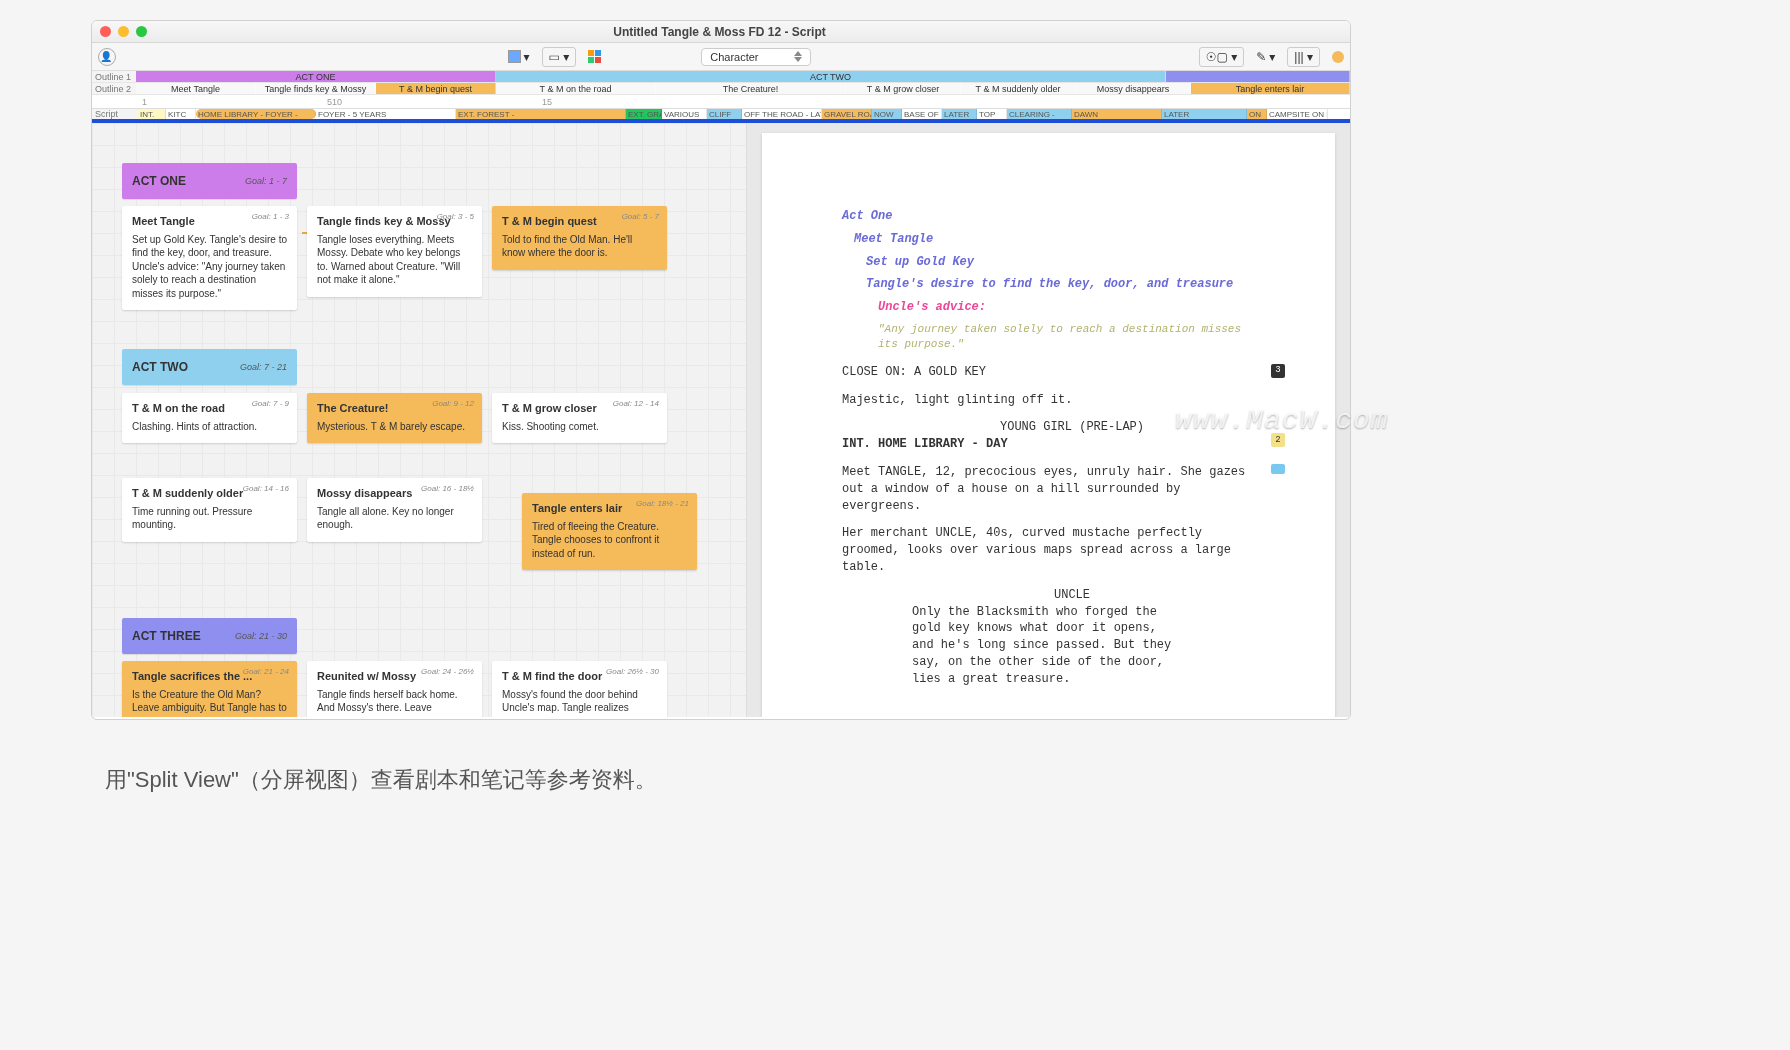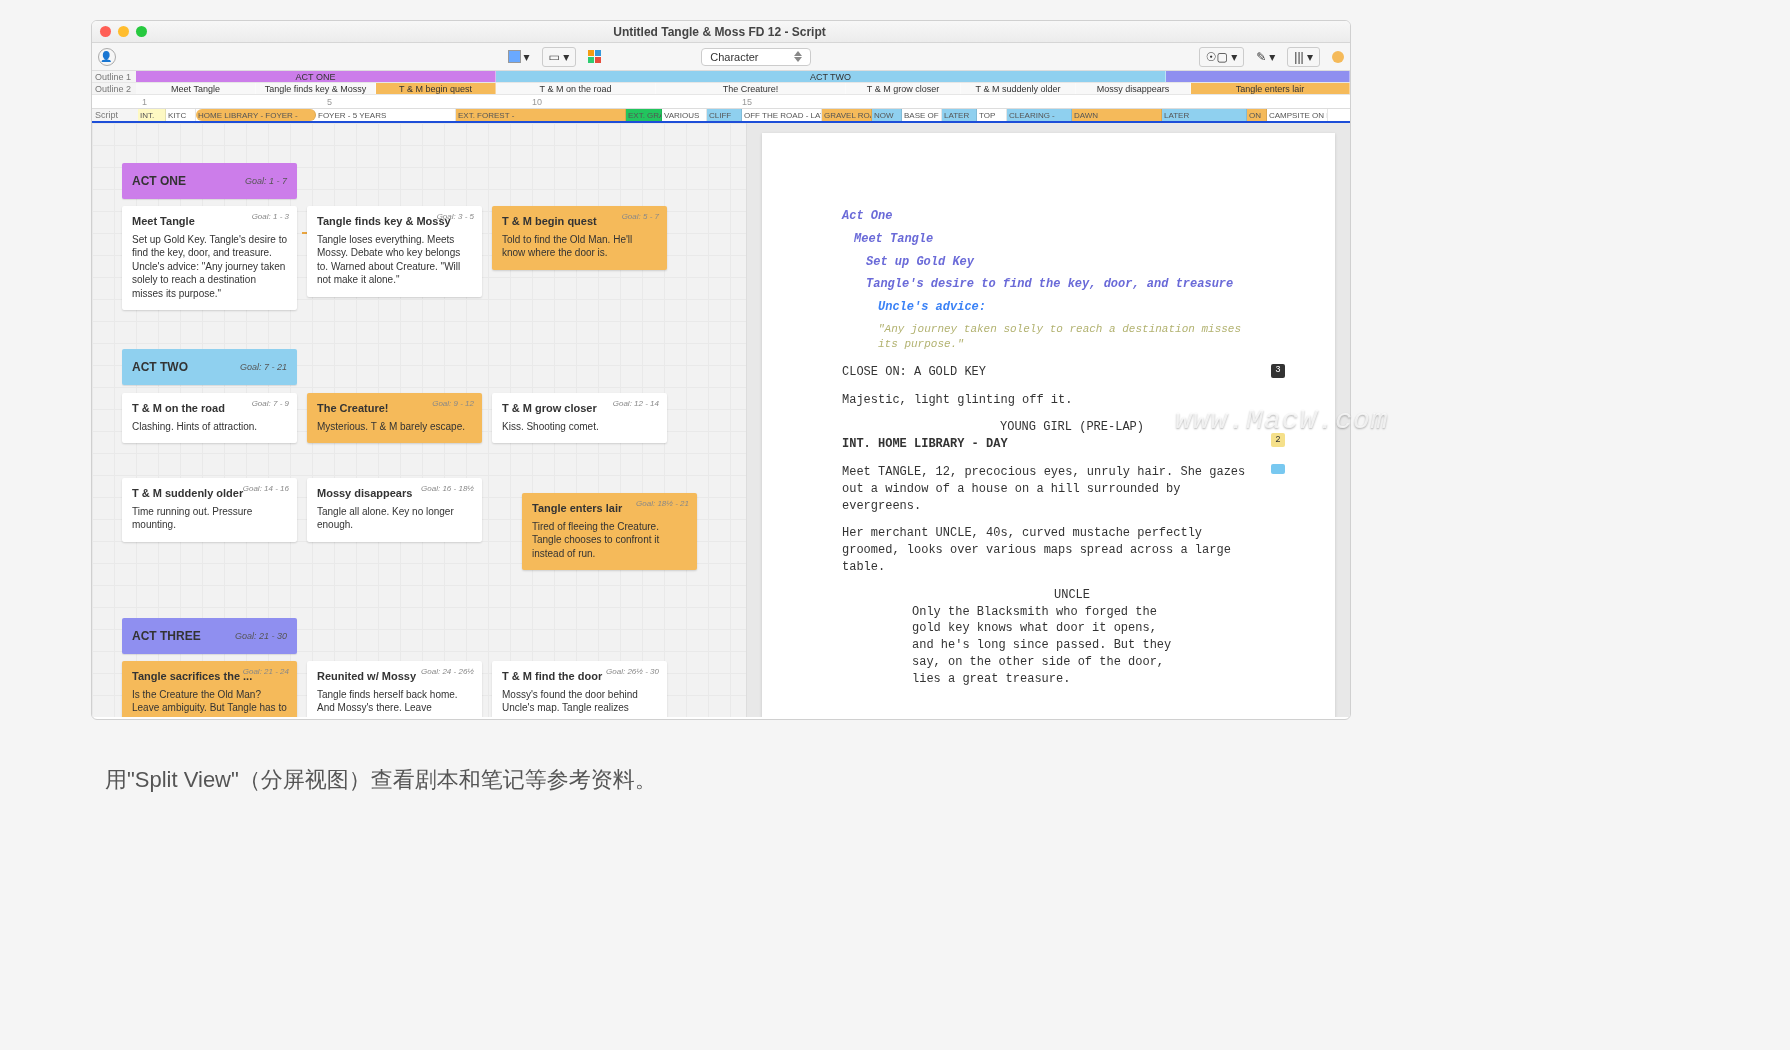--- a/index.html
+++ b/index.html
@@ -18,29 +18,29 @@
 .color-sq { width: 13px; height: 13px; background: #6aa9ff; border: 1px solid #999; }
 .grid-icon { display: inline-grid; grid-template-columns: 6px 6px; grid-template-rows: 6px 6px; gap: 1px; }
 .grid-icon span:nth-child(1){background:#f39c12;} .grid-icon span:nth-child(2){background:#3498db;} .grid-icon span:nth-child(3){background:#2ecc71;} .grid-icon span:nth-child(4){background:#e74c3c;}
 .user-ico { width: 18px; height: 18px; border: 1px solid #aaa; border-radius: 50%; display: flex; align-items: center; justify-content: center; font-size: 10px; color: #888; }
 
 .nav-rows { font-size: 10px; }
 .nav-row { display: flex; align-items: stretch; height: 12px; border-bottom: 1px solid #e6e6e6; }
 .nav-label { width: 46px; padding: 0 3px; color: #777; font-size: 9px; display: flex; align-items: center; background: #f4f4f4; }
 .nav-seg { border-right: 1px solid rgba(255,255,255,.4); display: flex; align-items: center; justify-content: center; font-size: 9px; white-space: nowrap; overflow: hidden; }
 .ruler { height: 14px; background: #fff; border-bottom: 1px solid #ddd; position: relative; font-size: 9px; color: #999; }
-.scene-strip { height: 14px; display: flex; border-bottom: 2px solid #1d4ed8; }
+.scene-strip { height: 14px; display: flex; border-bottom: 4px solid #1d4ed8; }
 .scene-seg { border-right: 1px solid rgba(0,0,0,.1); font-size: 8px; display: flex; align-items: center; padding: 0 2px; white-space: nowrap; overflow: hidden; color: #555; }
 
 .split { display: flex; height: calc(100% - 104px); }
 .left-pane { width: 655px; background: #f2f2f2; position: relative; overflow: hidden; border-right: 1px solid #ddd; }
 .right-pane { flex: 1; background: #e8e8e8; overflow: hidden; position: relative; }
 .page { position: absolute; left: 15px; top: 10px; width: calc(100% - 30px); min-height: 800px; background: #fff; box-shadow: 0 1px 3px rgba(0,0,0,.15); padding: 75px 80px 40px 80px; font-family: 'Courier New', monospace; font-size: 12px; line-height: 1.4; }
 .page .outline-head { color: #6a6ad8; font-weight: bold; font-style: italic; margin-bottom: 6px; }
-.page .oh0 { margin-left: 0; } .page .oh1 { margin-left: 12px; } .page .oh2 { margin-left: 24px; } .page .oh3 { margin-left: 36px; color: #3b82f6; }
+.page .oh0 { margin-left: 0; } .page .oh1 { margin-left: 12px; } .page .oh2 { margin-left: 24px; } .page .oh3 { margin-left: 36px; color: #ec4899; }
 .page .quote { color: #b2b270; margin-left: 36px; font-style: italic; font-size: 11px; }
 .page p { margin-bottom: 11px; }
 .page .char { text-align: center; margin: 0 0 0 120px; width: 220px; }
 .page .dlg { margin: 0 0 11px 70px; width: 260px; }
 .page .slug { font-weight: bold; }
 .revflag { position: absolute; right: -30px; width: 14px; height: 10px; border-radius: 2px; }
 .revnum { position: absolute; right: -30px; width: 14px; height: 14px; background: #333; color: #fff; font-size: 9px; display: flex; align-items: center; justify-content: center; border-radius: 2px; }
 
 .beat-board { position: absolute; inset: 0; background-image: linear-gradient(#e9e9e9 1px, transparent 1px), linear-gradient(90deg, #e9e9e9 1px, transparent 1px); background-size: 22px 22px; padding: 28px 10px; }
 .act-hdr { width: 175px; height: 36px; border-radius: 2px; display: flex; align-items: center; padding: 0 10px; font-weight: bold; font-size: 12px; color: #333; position: absolute; box-shadow: 0 1px 1px rgba(0,0,0,.1); justify-content: space-between; }
@@ -119,21 +119,21 @@
           <div class="nav-seg" style="width: 115px; background: rgb(248, 248, 248); color: rgb(51, 51, 51);">T &amp; M grow closer</div>
           <div class="nav-seg" style="width: 115px; background: rgb(248, 248, 248); color: rgb(51, 51, 51);">T &amp; M suddenly older</div>
           <div class="nav-seg" style="width: 115px; background: rgb(248, 248, 248); color: rgb(51, 51, 51);">Mossy disappears</div>
           <div class="nav-seg" style="width: 159px; background: rgb(245, 186, 90); color: rgb(51, 51, 51);">Tangle enters lair</div>
         </div>
     </div>
     <div class="ruler">
       <div style="position:absolute;left:46px;right:0;top:0;bottom:0;display:flex;align-items:center;">
         <span style="margin-left:4px">1</span>
           <span style="margin-left:180px">5</span>
-          <span style="margin-left:200px">10</span>
+          <span style="">10</span>
           <span style="margin-left:200px">15</span>
       </div>
     </div>
     <div class="scene-strip">
       <div class="nav-label">Script</div>
       <div id="scene-track" style="display:flex;flex:1">
           <div class="scene-seg" style="width: 28px; background: #fef9c3;">INT.</div>
           <div class="scene-seg" style="width: 30px; background: rgb(255, 255, 255);">KITC</div>
           <div class="scene-seg" style="width: 120px; background: rgb(245, 186, 90); border-radius: 6px;">HOME LIBRARY - FOYER -</div>
           <div class="scene-seg" style="width: 140px; background: rgb(255, 255, 255);">FOYER - 5 YEARS</div>

